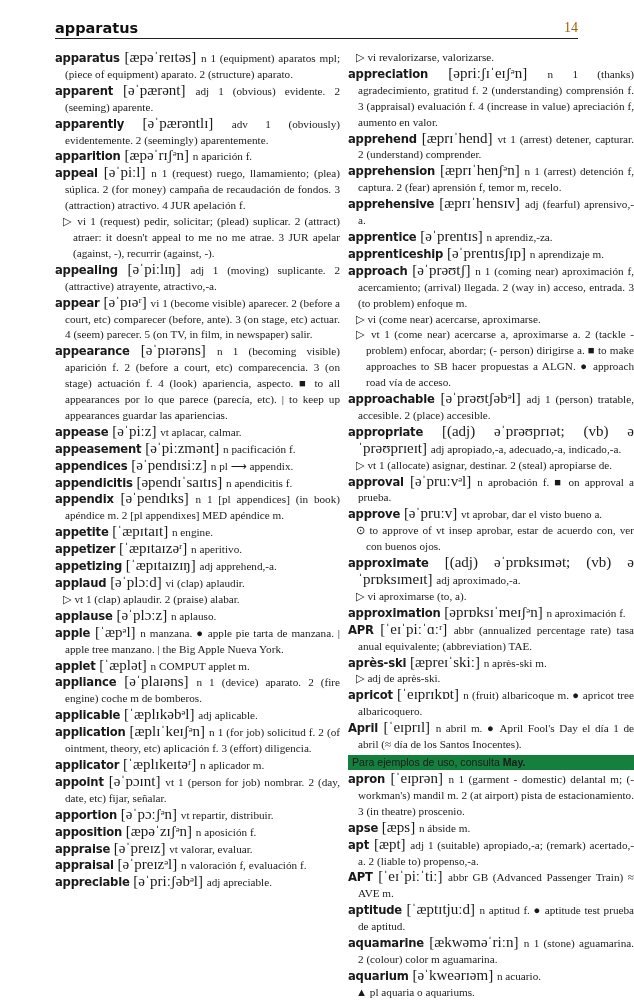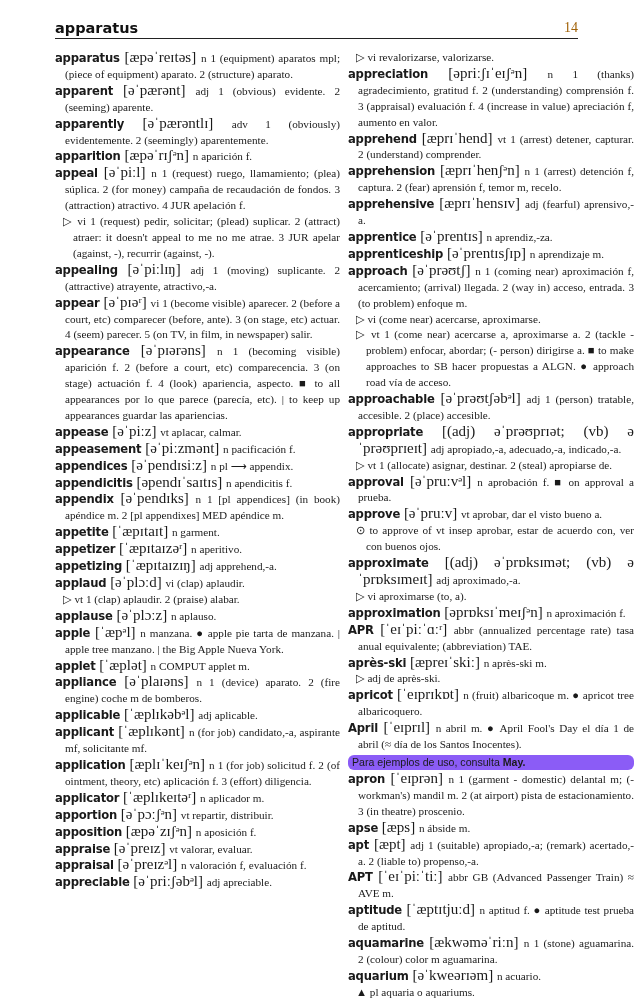--- a/index.html
+++ b/index.html
@@ -12,22 +12,22 @@
   .header .pno { position:absolute; right:0; bottom:2px; font-size:14px; color:#a16207; }
   .col { position:absolute; top:50px; width:285px; font-size:11.2px; line-height:15.9px;
          text-align:justify; }
   .col.left { left:55px; }
   .col.right { left:348px; width:286px; }
   .entry { margin:0; padding-left:10px; text-indent:-10px; }
   .sub { margin:0; padding-left:18px; text-indent:-10px; }
   .hw { font-family:"DejaVu Sans", sans-serif; font-weight:bold; font-size:11.6px; letter-spacing:-0.2px; }
   .ph { font-size:15px;font-family:Liberation Serif, serif; }
   .b { font-family:"Liberation Sans", sans-serif; font-weight:bold; font-size:10.4px; }
-  .note { background:#8b5cf6; margin:2px 0 1px 0; padding:0 4px; font-family:"Liberation Sans", sans-serif;
-          font-size:10.6px; line-height:15px;border-radius:6px; }
+  .note { background:#15803d; margin:2px 0 1px 0; padding:0 4px; font-family:"Liberation Sans", sans-serif;
+          font-size:10.6px; line-height:15px; }
   .note .b { font-size:10.6px; }
 </style>
 </head>
 <body>
 
 <div class="header">
   <span class="guide">apparatus</span>
   <span class="pno">14</span>
 </div>
 
@@ -66,21 +66,21 @@
     <div class="entry-wrap">
       <p class="entry"><span class="hw">appendices</span><span class="ph"> [əˈpendɪsiːz] </span><span class="bd">n pl ⟶ appendix.</span></p>
     </div>
     <div class="entry-wrap">
       <p class="entry"><span class="hw">appendicitis</span><span class="ph"> [əpendɪˈsaɪtɪs] </span><span class="bd">n apendicitis f.</span></p>
     </div>
     <div class="entry-wrap">
       <p class="entry"><span class="hw">appendix</span><span class="ph"> [əˈpendɪks] </span><span class="bd">n 1 [pl appendices] (in book) apéndice m. 2 [pl appendixes] MED apéndice m.</span></p>
     </div>
     <div class="entry-wrap">
-      <p class="entry"><span class="hw">appetite</span><span class="ph"> [ˈæpɪtaɪt] </span><span class="bd">n garment.</span></p>
+      <p class="entry"><span class="hw">appetite</span><span class="ph"> [ˈæpɪtaɪt] </span><span class="bd">n engine.</span></p>
     </div>
     <div class="entry-wrap">
       <p class="entry"><span class="hw">appetizer</span><span class="ph"> [ˈæpɪtaɪzəʳ] </span><span class="bd">n aperitivo.</span></p>
     </div>
     <div class="entry-wrap">
       <p class="entry"><span class="hw">appetizing</span><span class="ph"> [ˈæpɪtaɪzɪŋ] </span><span class="bd">adj apprehend,-a.</span></p>
     </div>
     <div class="entry-wrap">
       <p class="entry"><span class="hw">applaud</span><span class="ph"> [əˈplɔːd] </span><span class="bd">vi (clap) aplaudir.</span></p>
       <p class="sub">▷ vt 1 (clap) aplaudir. 2 (praise) alabar.</p>
@@ -94,27 +94,27 @@
     <div class="entry-wrap">
       <p class="entry"><span class="hw">applet</span><span class="ph"> [ˈæplət] </span><span class="bd">n COMPUT applet m.</span></p>
     </div>
     <div class="entry-wrap">
       <p class="entry"><span class="hw">appliance</span><span class="ph"> [əˈplaɪəns] </span><span class="bd">n 1 (device) aparato. 2 (fire engine) coche m de bomberos.</span></p>
     </div>
     <div class="entry-wrap">
       <p class="entry"><span class="hw">applicable</span><span class="ph"> [ˈæplɪkəbᵊl] </span><span class="bd">adj aplicable.</span></p>
     </div>
     <div class="entry-wrap">
-      <p class="entry"><span class="hw">applicant</span><span class="ph"> [ˈæplɪkənt] </span><span class="bd">n (for job) candidato,-a, aspirante mf, solicitante mf.</span></p>
-    </div>
-    <div class="entry-wrap">
       <p class="entry"><span class="hw">application</span><span class="ph"> [æplɪˈkeɪʃᵊn] </span><span class="bd">n 1 (for job) solicitud f. 2 (of ointment, theory, etc) aplicación f. 3 (effort) diligencia.</span></p>
     </div>
     <div class="entry-wrap">
       <p class="entry"><span class="hw">applicator</span><span class="ph"> [ˈæplɪkeɪtəʳ] </span><span class="bd">n aplicador m.</span></p>
+    </div>
+    <div class="entry-wrap">
+      <p class="entry"><span class="hw">appoint</span><span class="ph"> [əˈpɔɪnt] </span><span class="bd">vt 1 (person for job) nombrar. 2 (day, date, etc) fijar, señalar.</span></p>
     </div>
     <div class="entry-wrap">
       <p class="entry"><span class="hw">apportion</span><span class="ph"> [əˈpɔːʃᵊn] </span><span class="bd">vt repartir, distribuir.</span></p>
     </div>
     <div class="entry-wrap">
       <p class="entry"><span class="hw">apposition</span><span class="ph"> [æpəˈzɪʃᵊn] </span><span class="bd">n aposición f.</span></p>
     </div>
     <div class="entry-wrap">
       <p class="entry"><span class="hw">appraise</span><span class="ph"> [əˈpreɪz] </span><span class="bd">vt valorar, evaluar.</span></p>
     </div>

